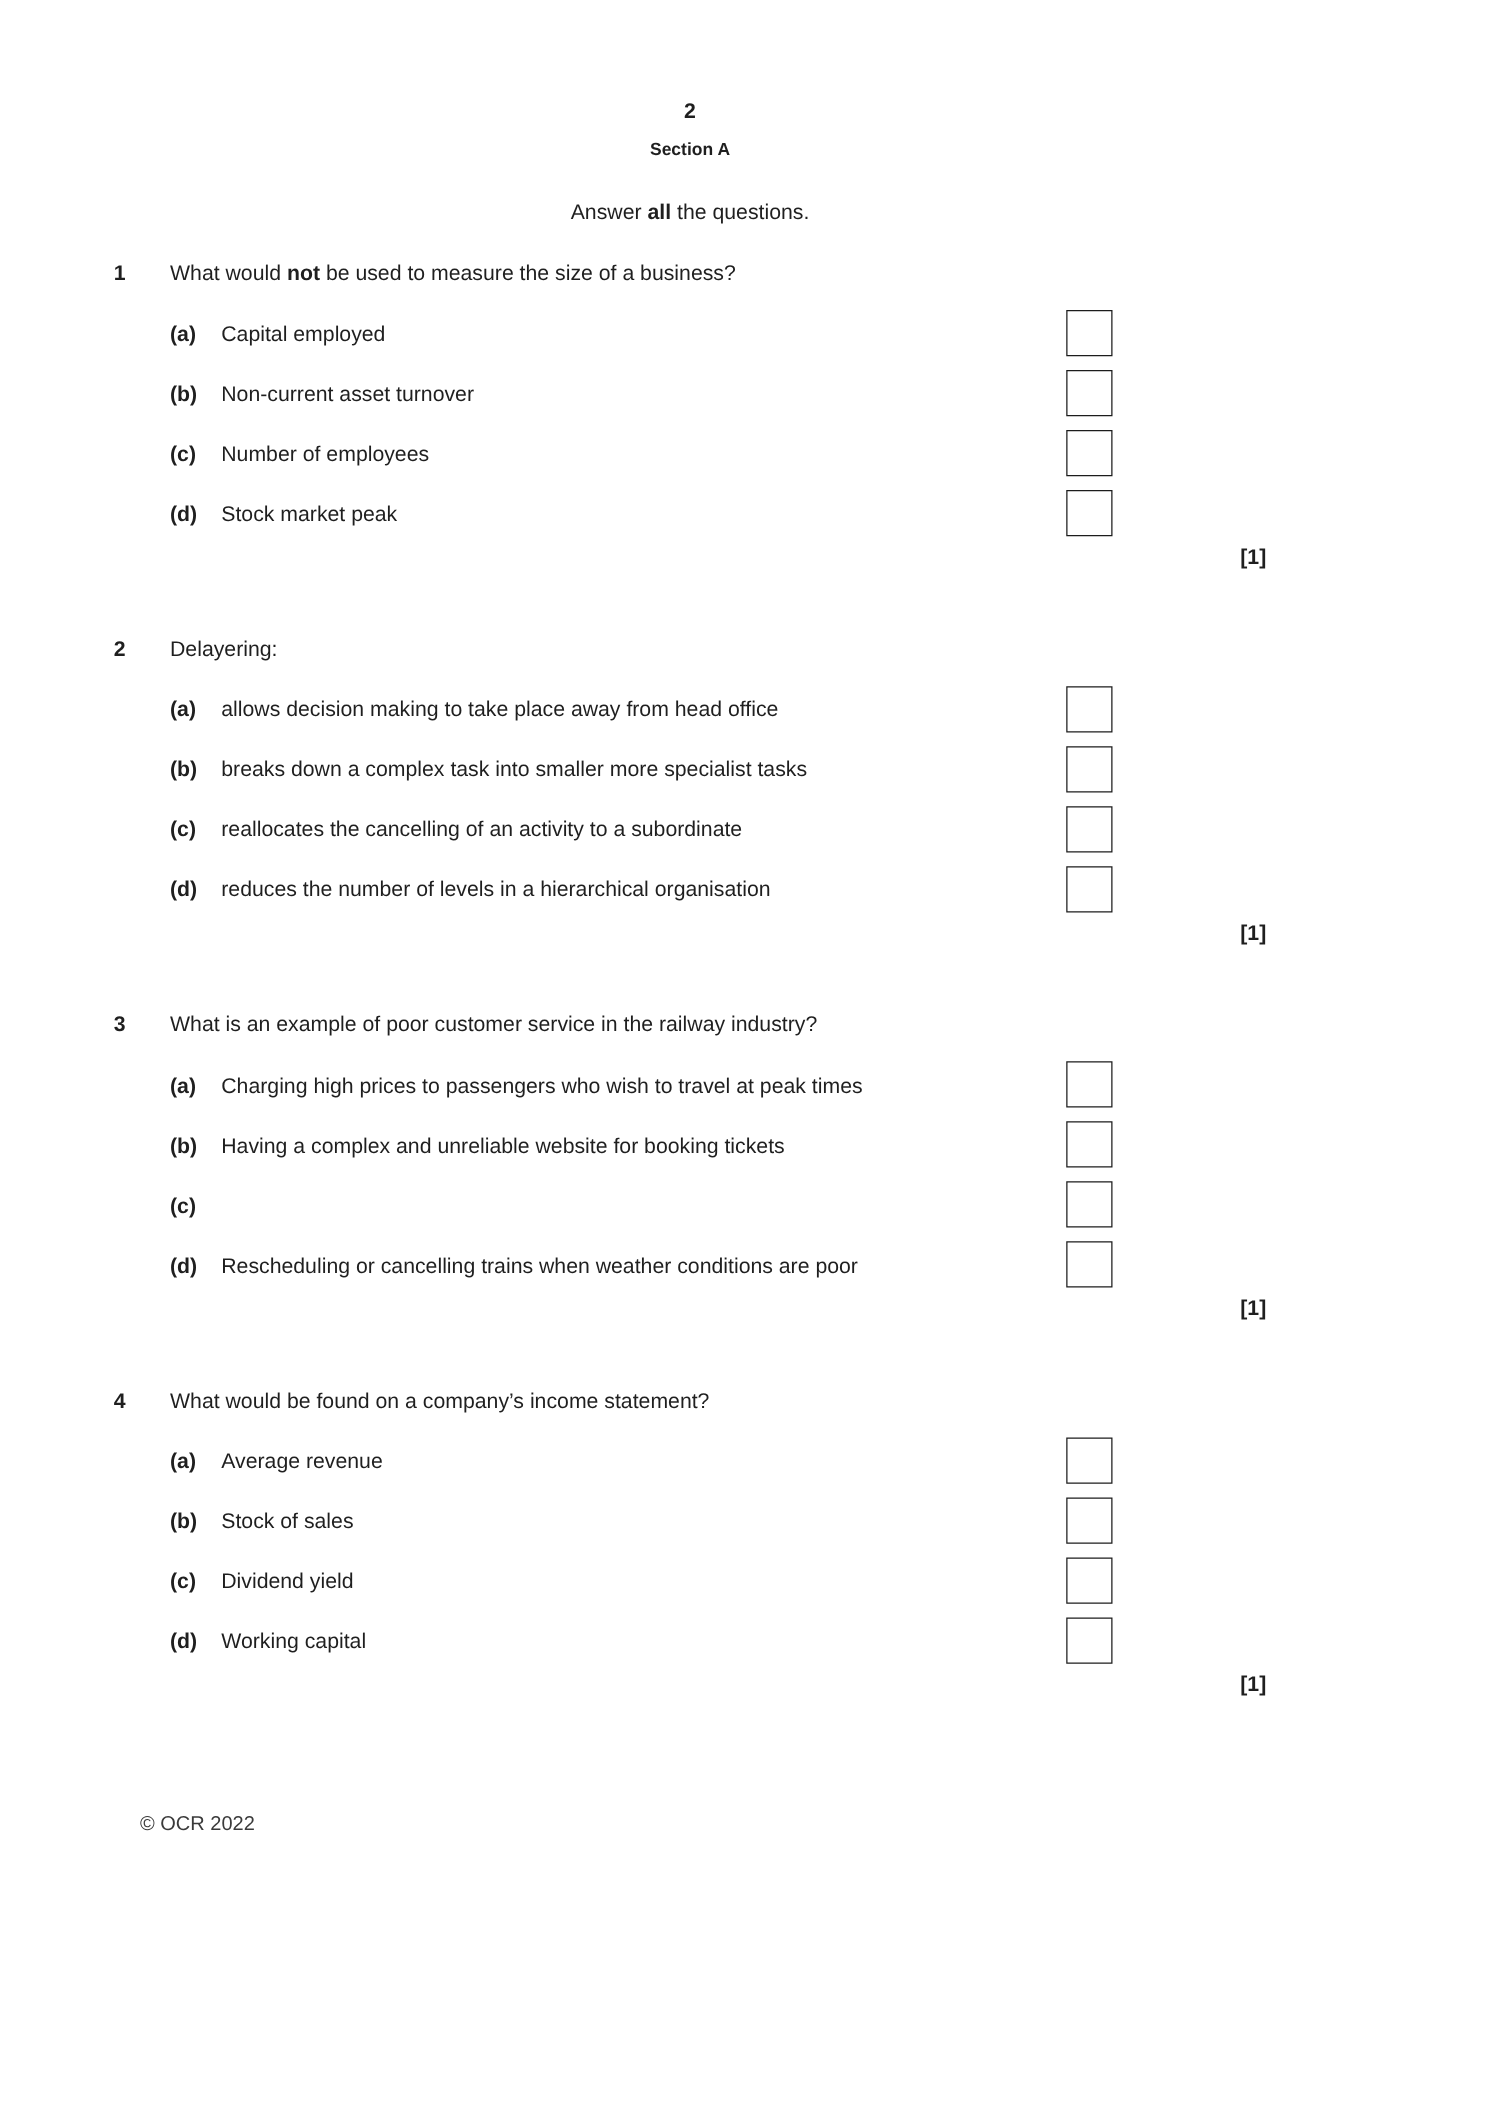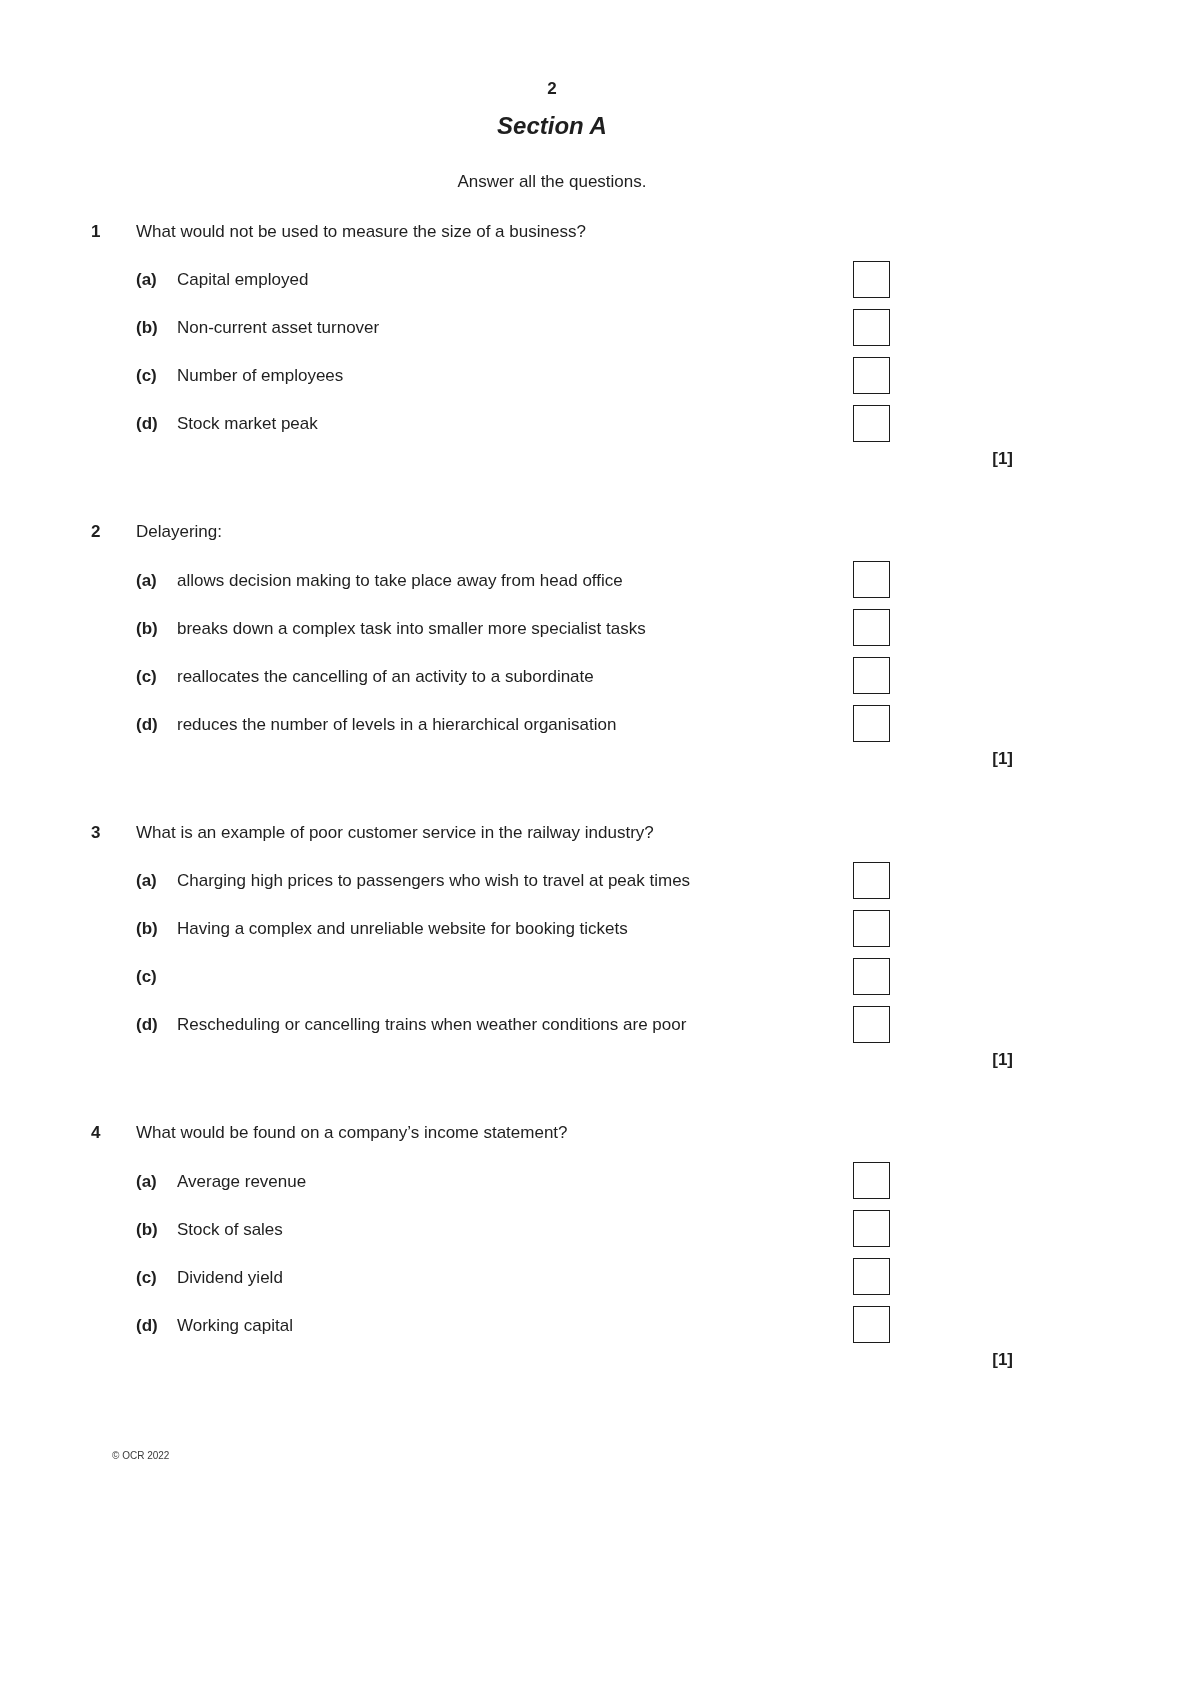--- a/index.html
+++ b/index.html
@@ -24,26 +24,25 @@
     position: relative;
   }
   .center { text-align: center; }
   .page-number {
     padding-top: 78px;
     font-weight: bold;
   }
   .section-title {
     margin-top: 12px;
     font-weight: bold;
-    font-size: 24px;
-    font-style: italic;
+    font-size: 14px;
   }
   .instruction-1 { margin-top: 30px; }
   .instruction-2 { margin-top: 27px; }
-  b { font-weight: normal; }
+  b { font-weight: bold; }
 
   .question .stem-row {
     display: flex;
     align-items: flex-start;
   }
   .q1 .stem-row { margin-top: 28px; }
   .q2 .stem-row, .q3 .stem-row, .q4 .stem-row { margin-top: 52px; }
   .q-num {
     font-weight: bold;
     width: 45px;
@@ -81,21 +80,21 @@
   }
   .marks {
     text-align: right;
     font-weight: bold;
     margin-top: 0px;
   }
   .footer {
     position: absolute;
     left: 112px;
     top: 1450px;
-    font-size: 10px;
+    font-size: 16px;
     color: #3a3a3a;
   }
 </style>
 </head>
 <body>
 
 <div class="page">
   <div class="content">
 
     <div class="center page-number">2</div>

